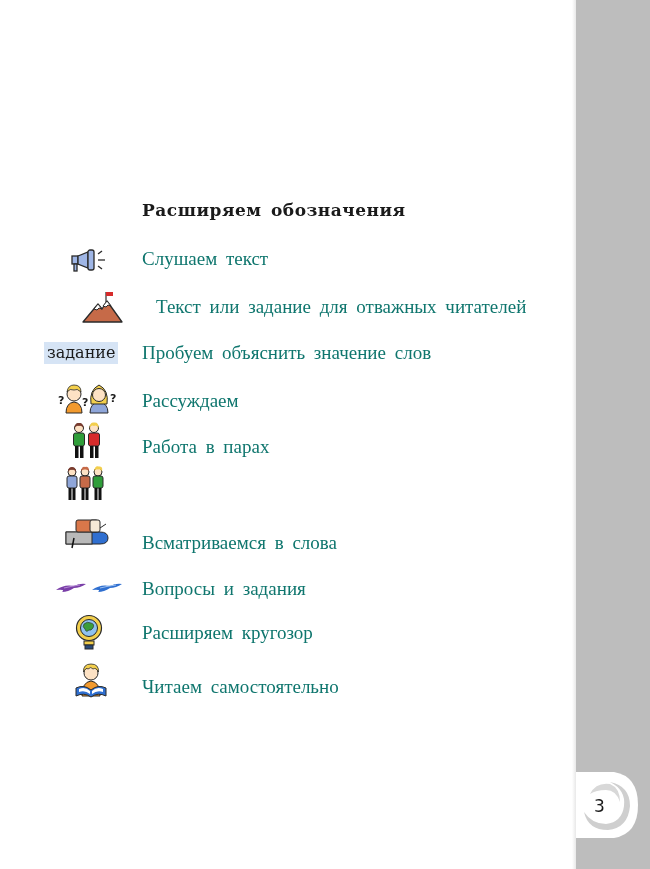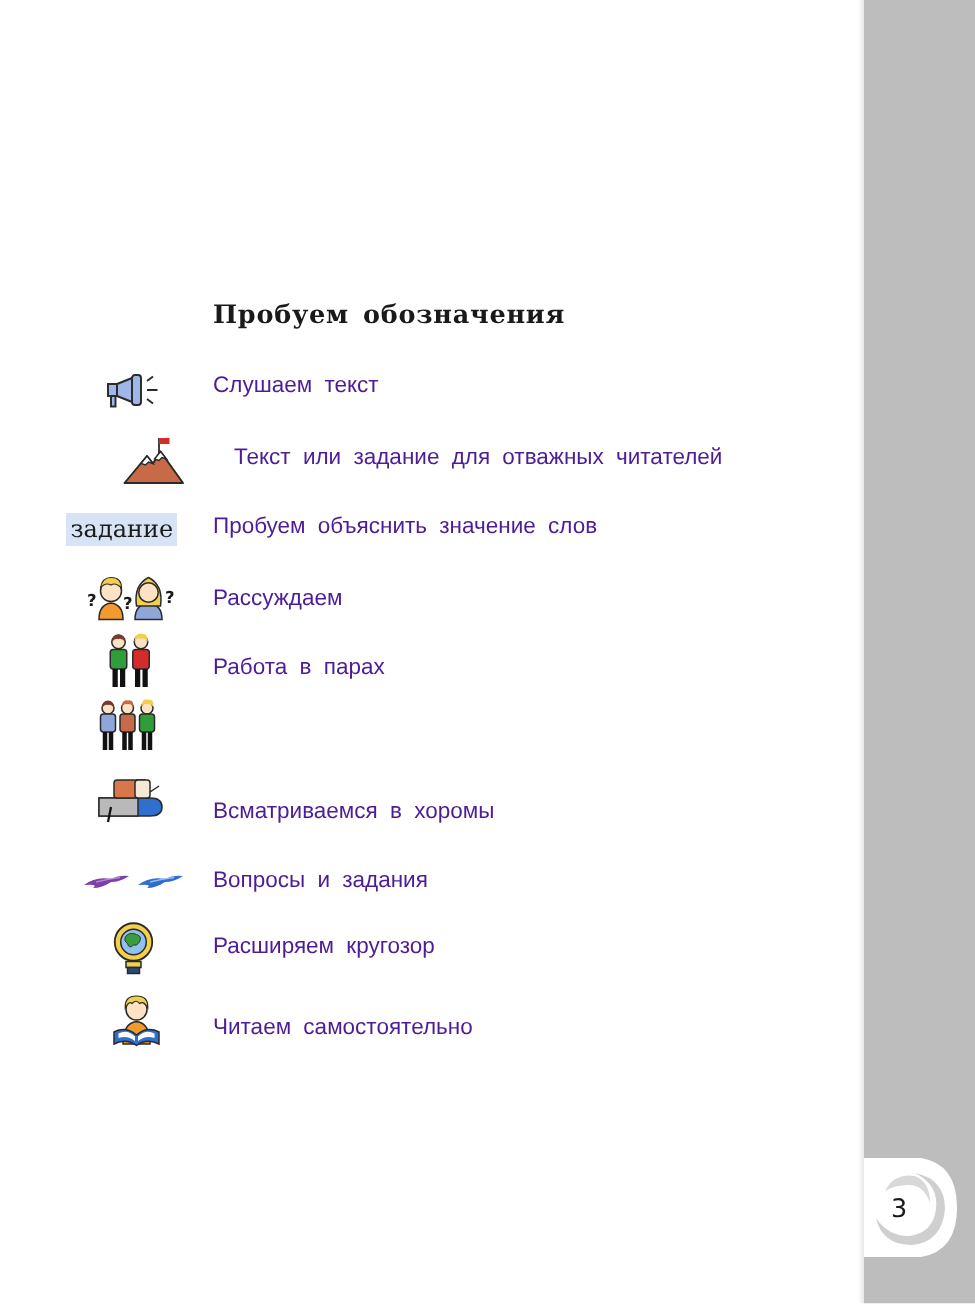--- a/index.html
+++ b/index.html
@@ -18,44 +18,44 @@
       position: absolute; left: 572px; top: 0; width: 4px; height: 869px;
       background: linear-gradient(to right, #ffffff, #e8e8e8);
     }
     .title {
       position: absolute; left: 142px; top: 200px;
       font-family: "DejaVu Serif", serif; font-weight: bold; font-size: 17px;
       letter-spacing: 0.5px; word-spacing: 3px; color: #1a1a1a;
     }
     .row { position: absolute; left: 0; width: 576px; height: 40px; }
     .row .label {
-      position: absolute; left: 142px; font-size: 15px; word-spacing: 4px;
-      color: #4c1d95; white-space: nowrap;
-      font-family: Liberation Sans, sans-serif;
+      position: absolute; left: 142px; font-size: 19px; word-spacing: 4px;
+      color: #0f766e; white-space: nowrap;
+      font-family: Liberation Serif, serif;
     }
     .row .icon { position: absolute; }
     .word-box {
       position: absolute; left: 44px; top: 342px; height: 22px; padding: 0 3px;
       background: #d6e4f5; font-family: "DejaVu Serif", serif; font-size: 16px;
       line-height: 22px; color: #1a1a1a;
     }
     .page-num-wrap { position: absolute; left: 574px; top: 772px; width: 66px; height: 66px; }
     .page-num {
       position: absolute; left: 594px; top: 796px; width: 12px;
       font-family: "DejaVu Sans", sans-serif; font-size: 17px; color: #1a1a1a;
     }
   </style>
 </head>
 <body>
 
 <div class="page"></div>
 <div class="side-edge"></div>
 <div class="side-strip"></div>
 
-<div class="title">Пробуем обозначения</div>
+<div class="title">Расширяем обозначения</div>
 
 <div class="row" style="top:244px;">
   <span class="icon" style="left:70px; top:4px;">
     <svg width="40" height="26" viewBox="0 0 40 26">
       <rect x="2" y="8" width="6" height="8" fill="#9fb6e6" stroke="#2a2a2a" stroke-width="1.3"></rect>
       <rect x="4" y="16" width="3" height="7" fill="#9fb6e6" stroke="#2a2a2a" stroke-width="1.3"></rect>
       <polygon points="8,8 18,4 18,20 8,16" fill="#9fb6e6" stroke="#2a2a2a" stroke-width="1.3"></polygon>
       <rect x="18" y="2" width="6" height="20" rx="2" fill="#9fb6e6" stroke="#2a2a2a" stroke-width="1.3"></rect>
       <line x1="28" y1="6" x2="32" y2="3" stroke="#2a2a2a" stroke-width="1.3"></line>
       <line x1="28" y1="12" x2="35" y2="12" stroke="#2a2a2a" stroke-width="1.3"></line>
@@ -144,21 +144,21 @@
   <span class="icon" style="left:64px; top:0px;">
     <svg width="48" height="34" viewBox="0 0 48 34">
       <path d="M2,16 L36,16 Q44,16 44,22 Q44,28 36,28 L2,28 Z" fill="#2f6fd0" stroke="#2a2a2a" stroke-width="1"></path>
       <rect x="2" y="16" width="26" height="12" fill="#b9b9b9" stroke="#2a2a2a" stroke-width="1"></rect>
       <rect x="12" y="4" width="22" height="12" rx="2" fill="#d9774a" stroke="#2a2a2a" stroke-width="1"></rect>
       <rect x="26" y="4" width="10" height="12" rx="2" fill="#f5e9d6" stroke="#2a2a2a" stroke-width="1"></rect>
       <line x1="36" y1="12" x2="42" y2="8" stroke="#2a2a2a" stroke-width="1"></line>
       <line x1="10" y1="22" x2="8" y2="32" stroke="#111" stroke-width="1.5"></line>
     </svg>
   </span>
-  <span class="label" style="top:16px;">Всматриваемся в хоромы</span>
+  <span class="label" style="top:16px;">Всматриваемся в слова</span>
 </div>
 
 <div class="row" style="top:572px;">
   <span class="icon" style="left:54px; top:8px;">
     <svg width="70" height="16" viewBox="0 0 70 16">
       <path d="M2,10 Q10,4 20,6 Q26,3 32,4 Q26,8 20,8 Q14,12 8,12 Q12,9 2,10 Z" fill="#7a3fa8"></path>
       <path d="M10,8 Q18,6 26,5" stroke="#b58ad4" stroke-width="1" fill="none"></path>
       <path d="M38,10 Q46,4 56,6 Q62,3 68,4 Q62,8 56,8 Q50,12 44,12 Q48,9 38,10 Z" fill="#2f6fd0"></path>
       <path d="M46,8 Q54,6 62,5" stroke="#9cc0f0" stroke-width="1" fill="none"></path>
     </svg>

